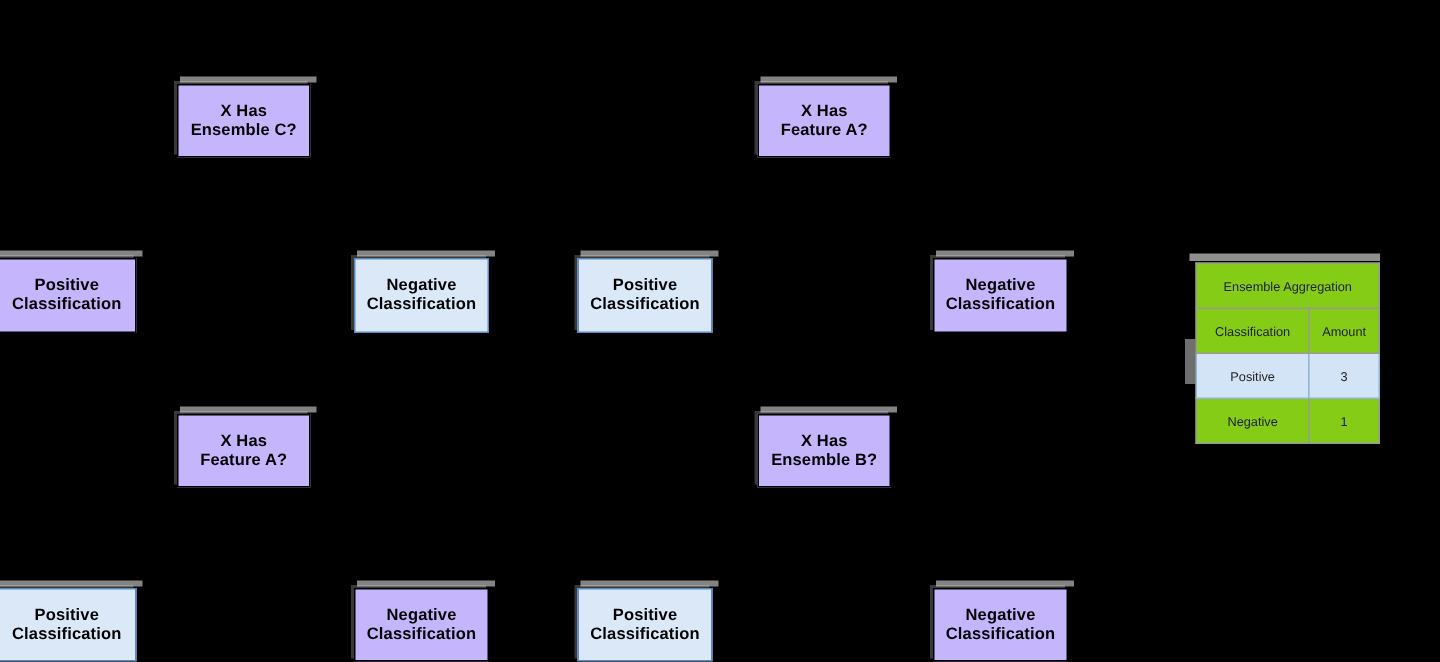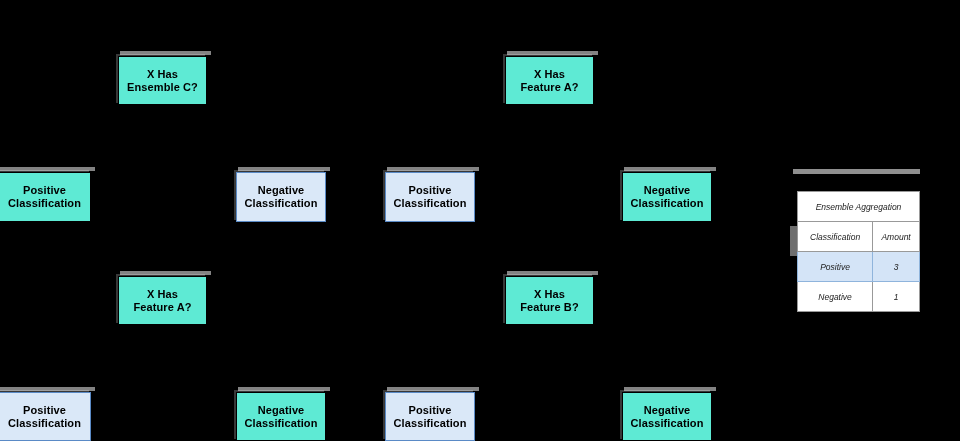--- a/index.html
+++ b/index.html
@@ -34,21 +34,21 @@
     font-size: 11px;
     line-height: 13px;
     font-weight: bold;
     color: #000000;
     letter-spacing: 0.1px;
     white-space: nowrap;
   }
 
   
   .node.white {
-    background: #5eead4;
+    background: #c4b5fd;
     border: 1px solid #000000;
     box-shadow: 3px 3px 0 0 rgba(0,0,0,0.30),
                 -2px -2px 0 0 rgba(255,255,255,0.22);
     text-align: right;
   }
 
   
   .node.blue {
     background: #dae8f8;
     border: 1px solid #5a8ac6;
@@ -62,28 +62,27 @@
   .plate {
     position: absolute;
     background: #9a9a9a;
     opacity: 0.85;
   }
 
   
   #agg-table {
     position: absolute;
     left: 797px;
-    top: 191px;
+    top: 175px;
     width: 123px;
     border-collapse: collapse;
-    background: #ffffff;
+    background: #84cc16;
     font-size: 8.5px;
     color: #222222;
     box-shadow: 2px 2px 0 0 rgba(0,0,0,0.35);
-    font-style: italic;
   }
   #agg-table td {
     border: 1px solid #999999;
     height: 29px;
     text-align: center;
     vertical-align: middle;
     padding: 0 2px;
     font-weight: normal;
     white-space: nowrap;
   }
@@ -156,21 +155,21 @@
       <span class="ln">Classification</span>
     </div>
     <div class="plate" style="left: 624px; top: 167px; width: 92px; height: 4px;"></div>
     <div class="node white" style="left: 622px; top: 172px; width: 90px; height: 50px;">
       <span class="ln">Negative</span>
       <span class="ln">Classification</span>
     </div>
     <div class="plate" style="left: 507px; top: 271px; width: 91px; height: 4px;"></div>
     <div class="node white" style="left: 505px; top: 276px; width: 89px; height: 49px;">
       <span class="ln">X Has</span>
-      <span class="ln">Feature B?</span>
+      <span class="ln">Ensemble B?</span>
     </div>
     <div class="plate" style="left: 387px; top: 387px; width: 92px; height: 4px;"></div>
     <div class="node blue" style="left: 385px; top: 392px; width: 90px; height: 49px;">
       <span class="ln">Positive</span>
       <span class="ln">Classification</span>
     </div>
     <div class="plate" style="left: 624px; top: 387px; width: 92px; height: 4px;"></div>
     <div class="node white" style="left: 622px; top: 392px; width: 90px; height: 49px;">
       <span class="ln">Negative</span>
       <span class="ln">Classification</span>

